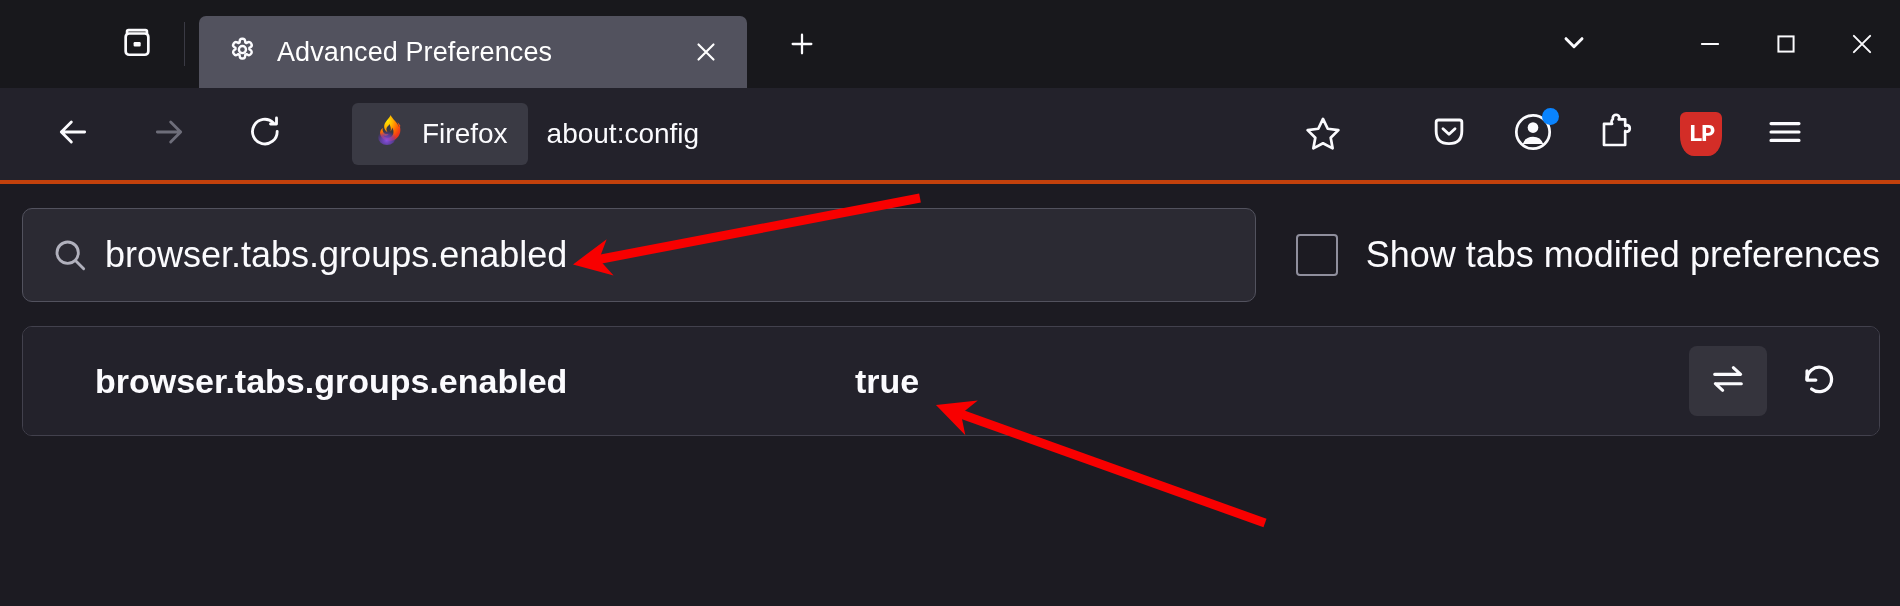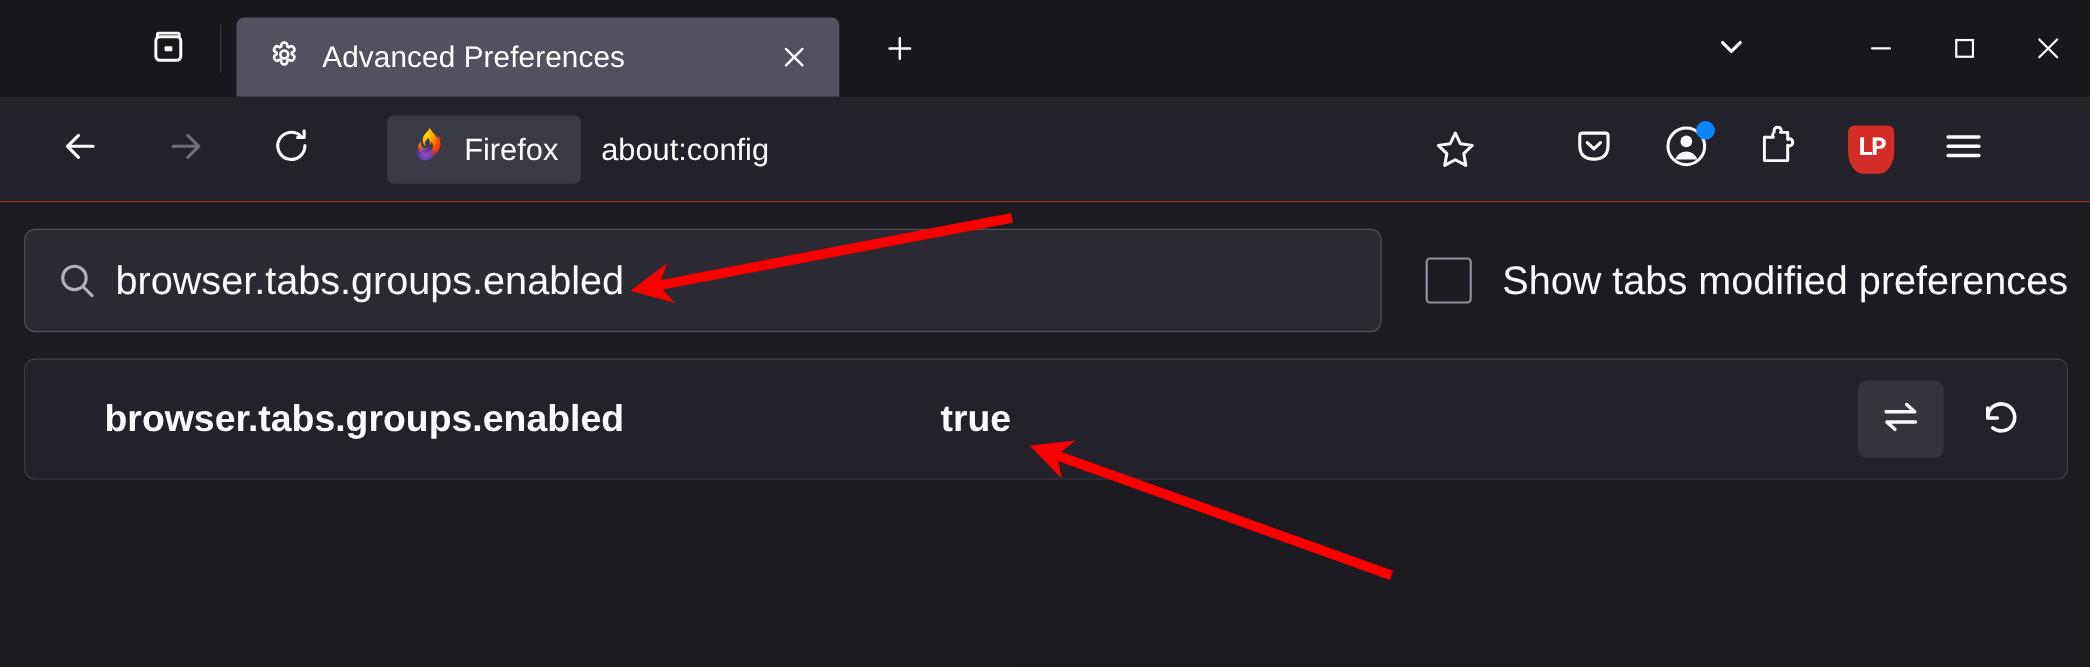--- a/index.html
+++ b/index.html
@@ -21,21 +21,21 @@
     background: #1c1b22;
   }
 
   
   .tabstrip {
     position: relative;
     height: 88px;
     background: #18181c;
     display: flex;
     align-items: center;
-    padding-left: 16px;
+    padding-left: 0;
   }
 
   .firefox-view-btn {
     width: 58px;
     height: 58px;
     margin-left: 108px;
     display: flex;
     align-items: center;
     justify-content: center;
     border-radius: 6px;
@@ -120,21 +120,21 @@
   }
 
   
   .navbar {
     position: relative;
     height: 96px;
     background: #23222b;
     display: flex;
     align-items: center;
     padding: 12px 22px;
-    border-bottom: 1px solid #c2410c;
+    border-bottom: 4px solid #c2410c;
   }
 
   .nav-btn {
     width: 62px; height: 62px;
     display: flex; align-items: center; justify-content: center;
     border-radius: 7px;
     cursor: pointer;
     flex: 0 0 62px;
   }
   .nav-btn.disabled { cursor: default; opacity: 1; }

